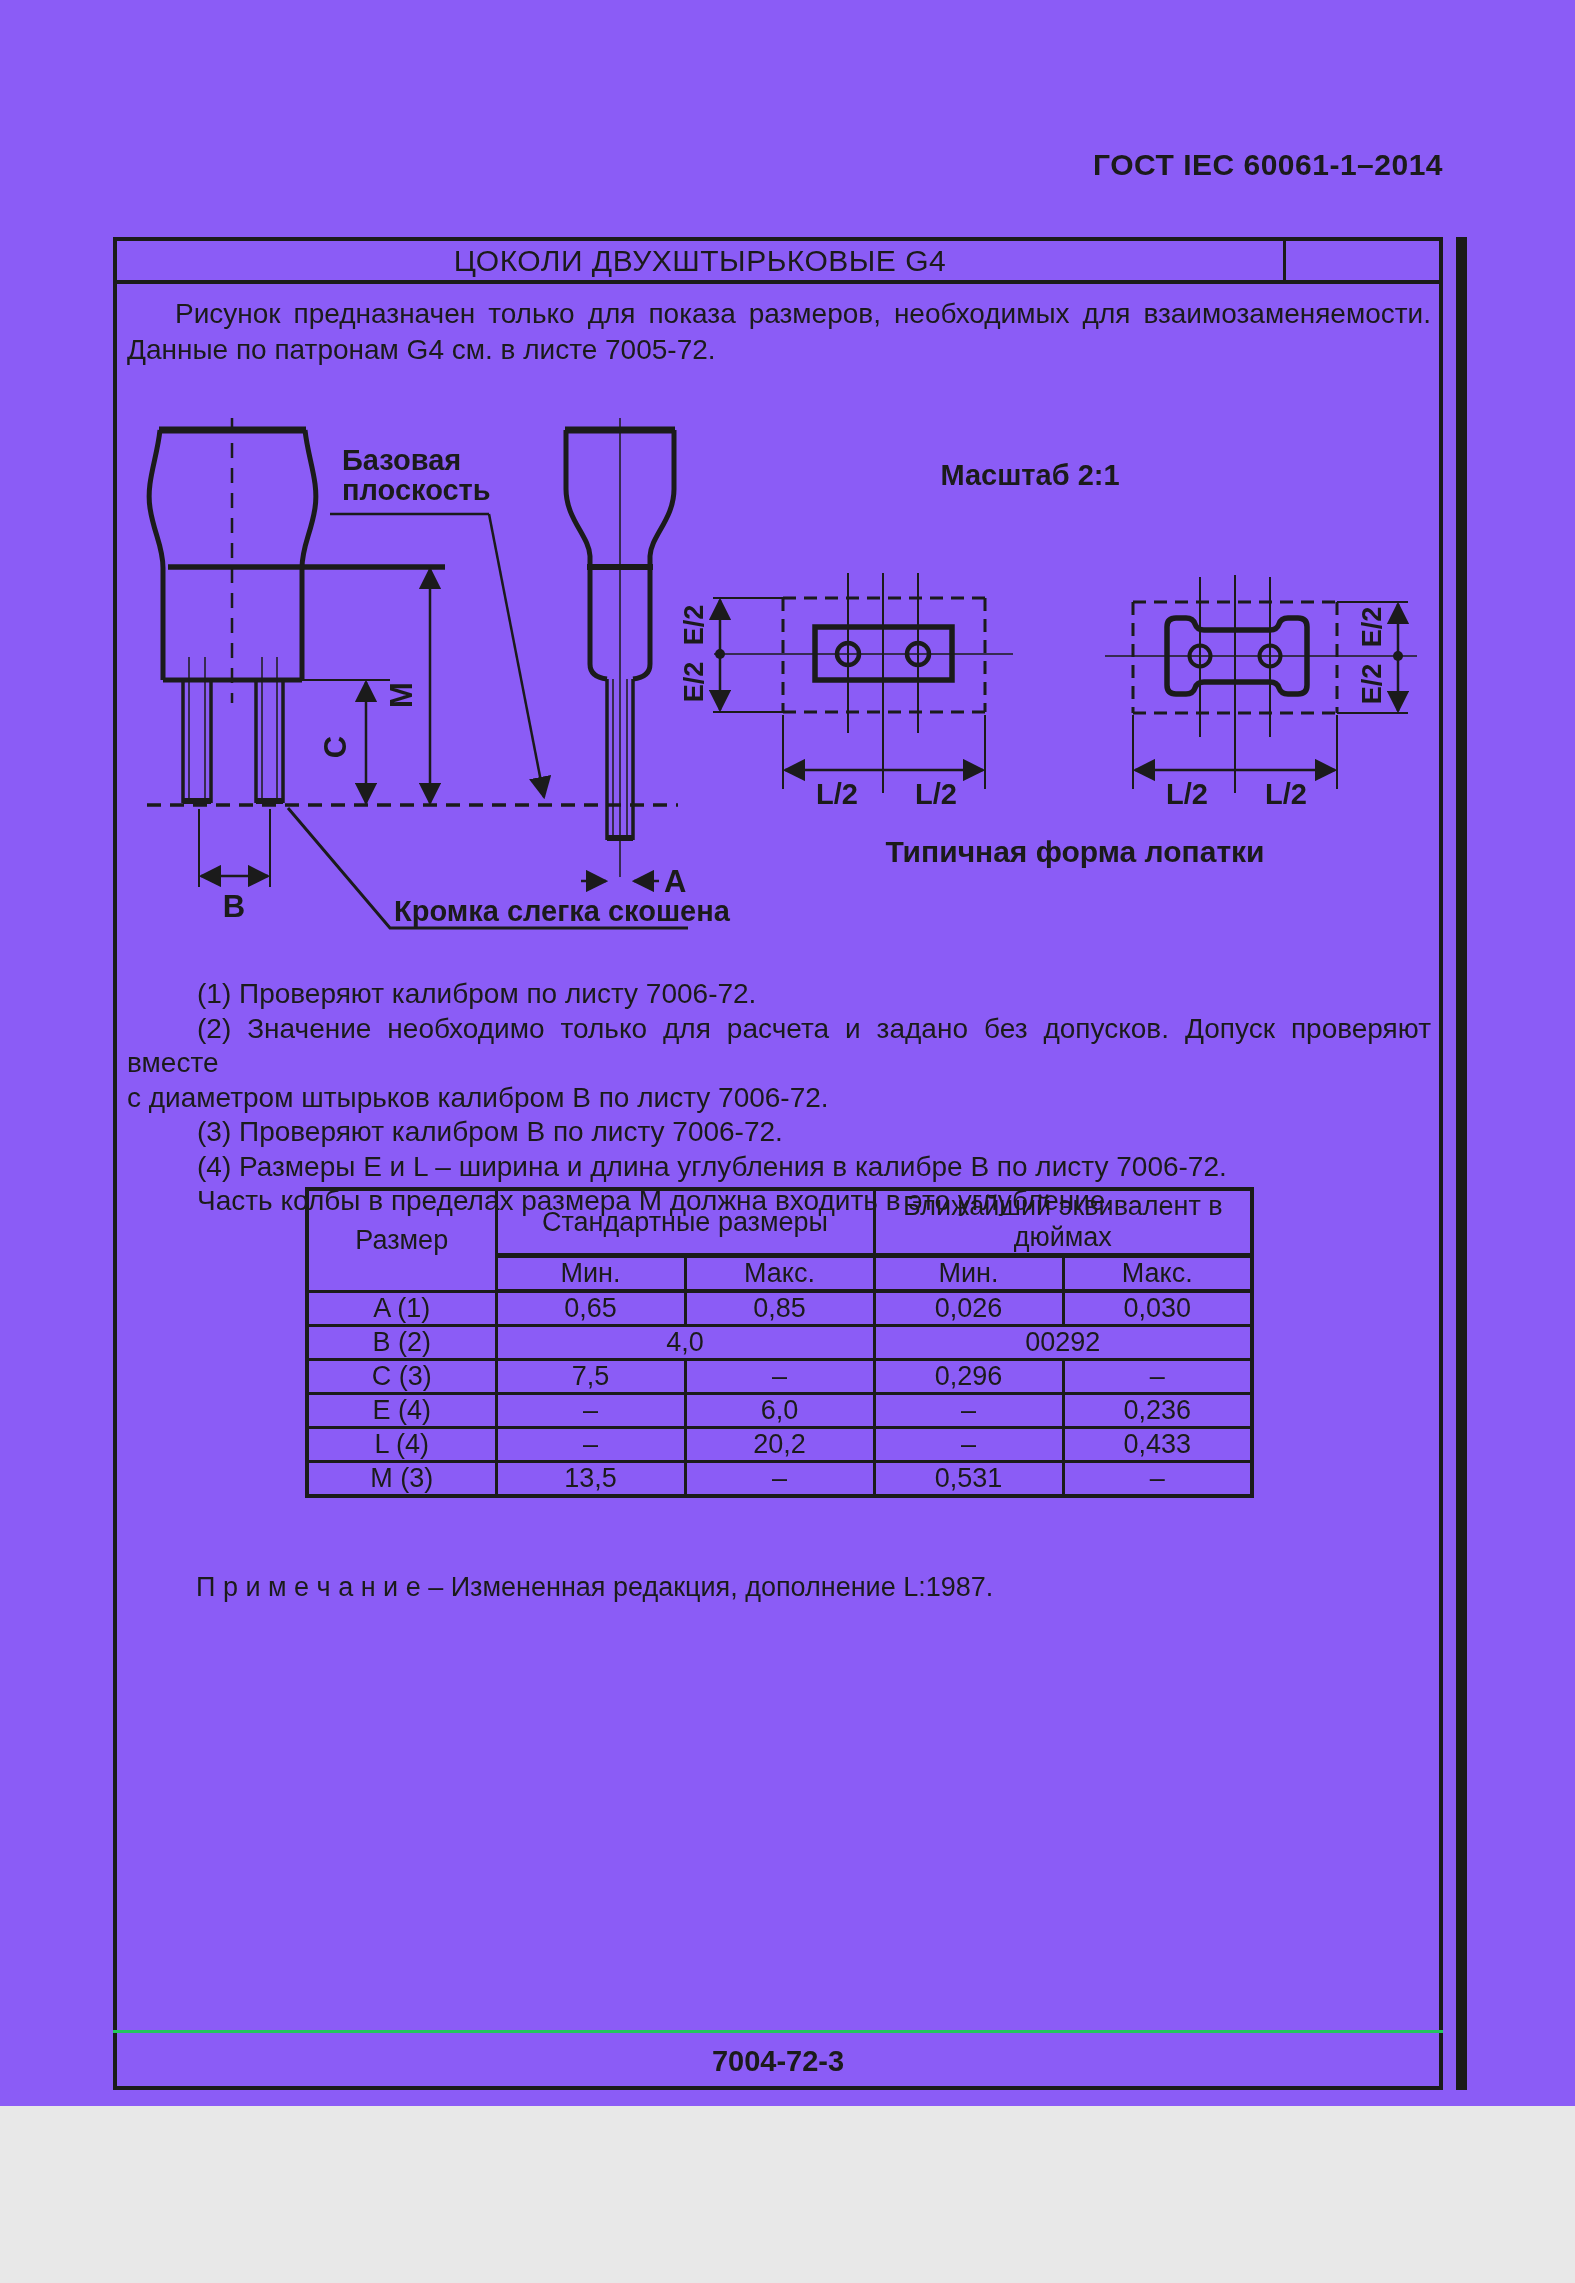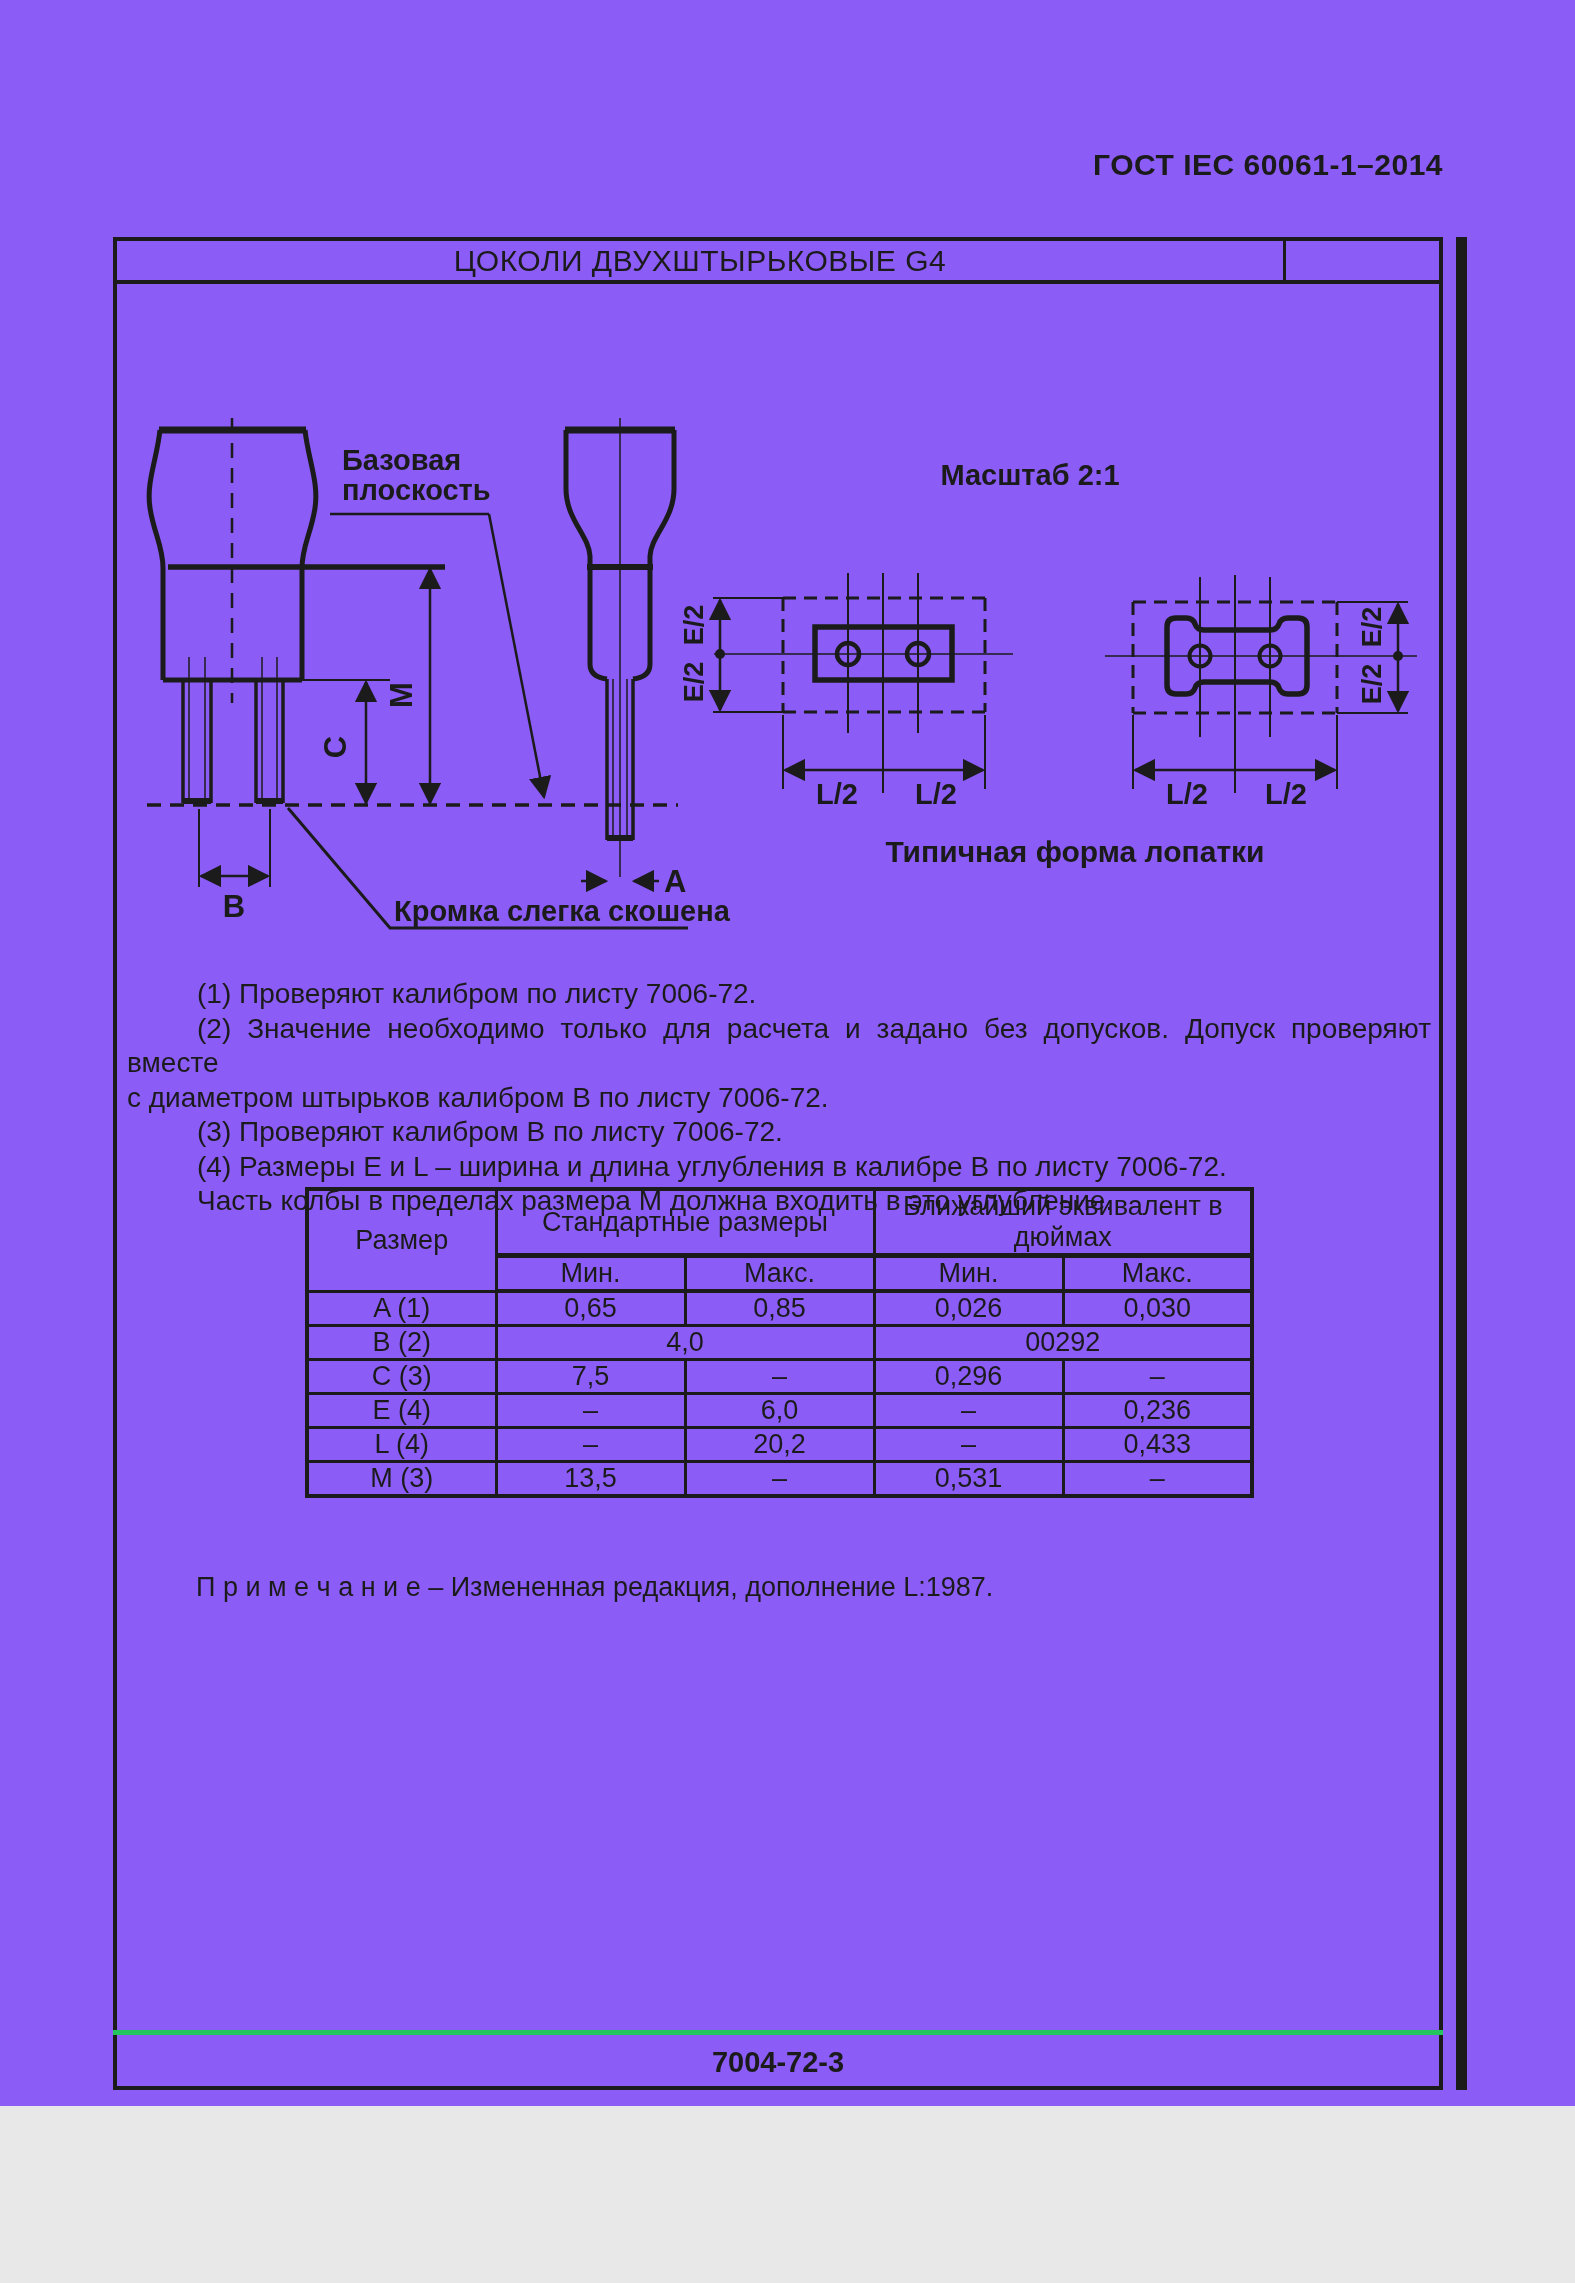--- a/index.html
+++ b/index.html
@@ -41,21 +41,21 @@
   }
   .dim-table td{border:3px solid #1b1b1b;text-align:center;vertical-align:middle;padding:0;}
   .dim-table tr.gh td{border-bottom:5px solid #1b1b1b;}
   .dim-table tr.gh{height:64px;}
   .dim-table tr.mm{height:34px;}
   .dim-table tr.mm td{border-bottom:4px solid #1b1b1b;}
   .dim-table tr.dr{height:33px;}
   .remark{position:absolute;left:196px;top:1572px;font-size:27px;}
   .footer-bar{
     position:absolute;left:113px;top:2030px;width:1330px;height:60px;
-    box-sizing:border-box;border-top:5px solid #22c55e;
+    box-sizing:border-box;border-top:3px solid #22c55e;
     display:flex;align-items:center;justify-content:center;
     font-size:29px;font-weight:bold;
   }
   .page-num{position:absolute;left:1390px;top:2110px;width:85px;text-align:right;font-size:28px;}
 </style>
 </head>
 <body>
 
 <div class="page">
 
@@ -64,20 +64,24 @@
   <div class="frame"></div>
   <div class="edge-bar"></div>
 
   <div class="title-bar">
     <div class="title-cell">
       <span>ЦОКОЛИ ДВУХШТЫРЬКОВЫЕ G4</span>
     </div>
     <div class="title-side-cell"></div>
   </div>
 
+  <div class="intro">
+    <div class="stretch indent">Рисунок предназначен только для показа размеров, необходимых для взаимозаменяемости.</div>
+    <div class="line">Данные по патронам G4 см. в листе 7005-72.</div>
+  </div>
 
   <div class="figure-wrap">
     <svg width="1330" height="560" viewBox="0 0 1330 560">
       <defs>
         <marker id="arr" viewBox="0 0 10 10" refX="9" refY="5" markerWidth="9" markerHeight="9" orient="auto-start-reverse">
           <path d="M0,0 L10,5 L0,10 z" fill="#1b1b1b"></path>
         </marker>
       </defs>
 
       <g stroke="#1b1b1b" fill="none">

